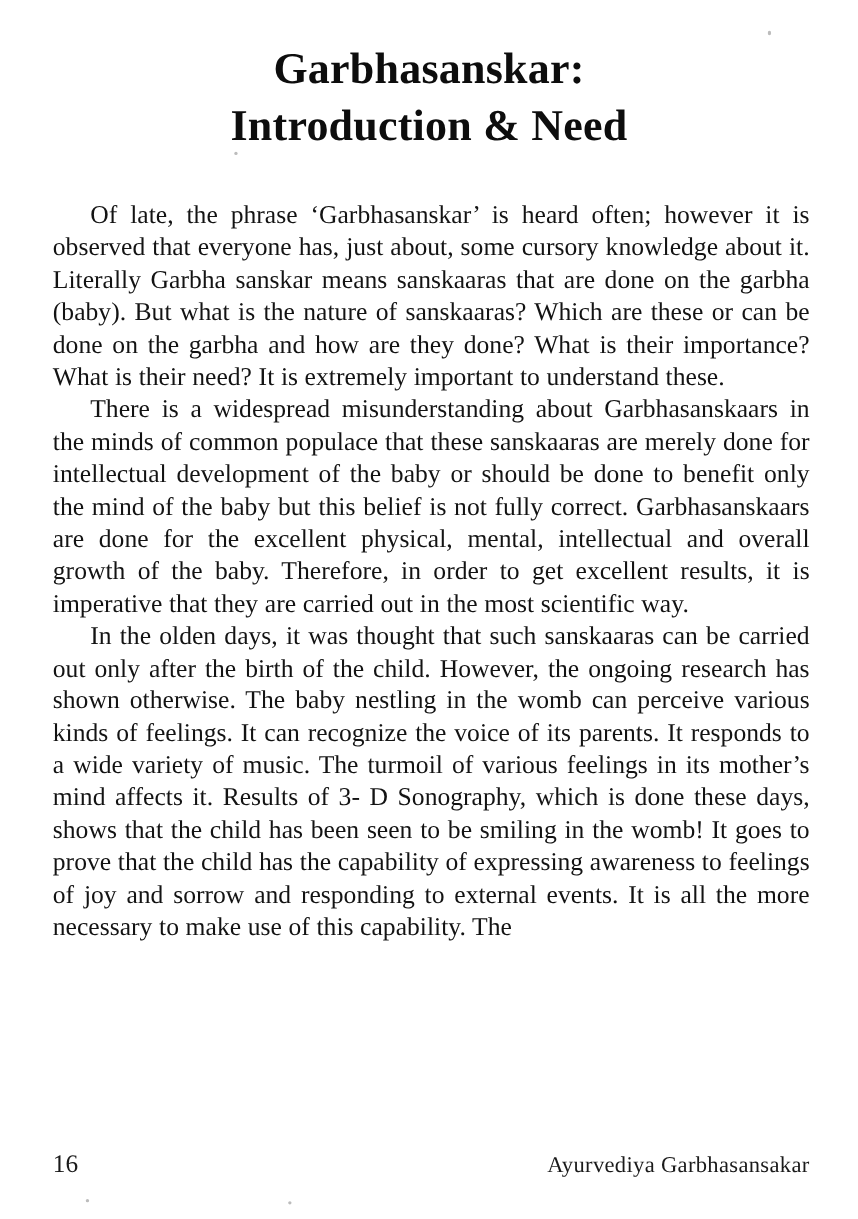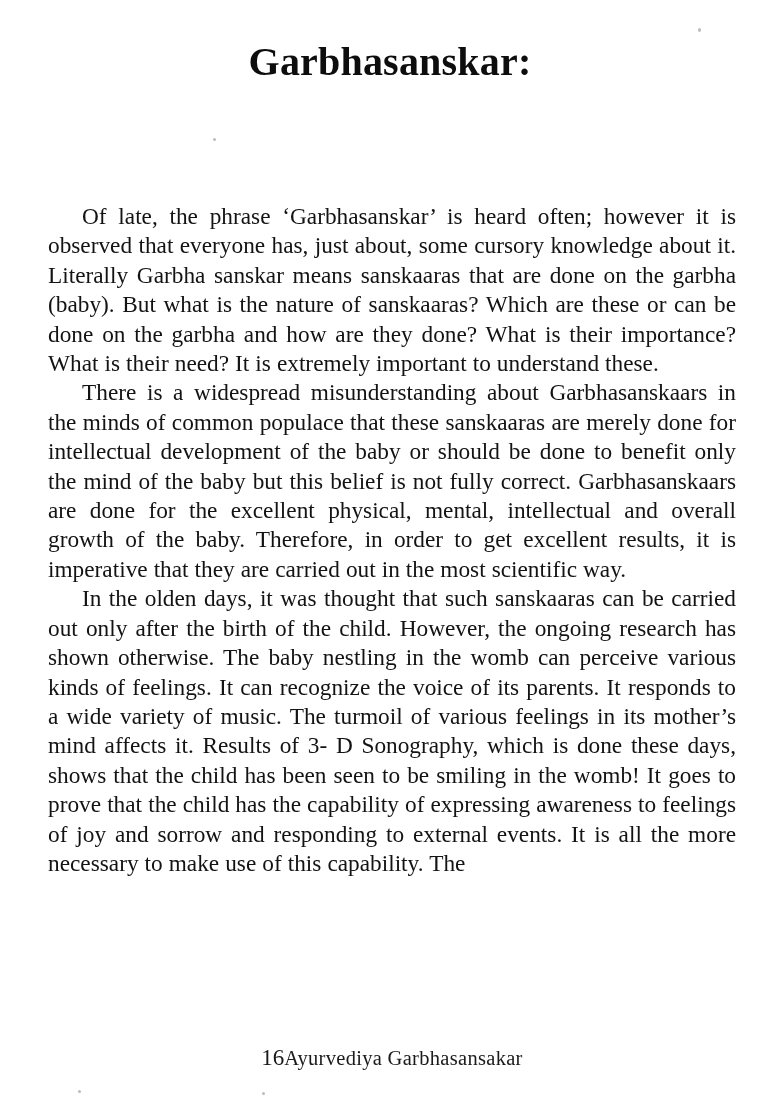--- a/index.html
+++ b/index.html
@@ -37,21 +37,20 @@
     color: #0d0d0d;
     white-space: pre;
   }
 
   
   .body-text {
     position: absolute;
     left: 48px;
     top: 182px;
     width: 688px;
-    margin-top: 20px;
   }
   .para {
     margin: 0;
     font-size: 23.3px;
     line-height: 29.4px;
     text-align: justify;
     text-align-last: left;
     color: #131313;
     -webkit-hyphens: none;
     hyphens: none;
@@ -66,21 +65,21 @@
   }
 
   
   .footer {
     position: absolute;
     left: 48px;
     top: 1044px;
     width: 688px;
     display: flex;
     align-items: baseline;
-    justify-content: center;
+    justify-content: space-between;
   }
   .folio {
     font-family: "Liberation Serif", "DejaVu Serif", serif;
     font-size: 23px;
     line-height: 28px;
     color: #1a1a1a;
   }
   .running-head {
     font-family: "Liberation Serif", "DejaVu Serif", serif;
     font-size: 20.5px;
@@ -97,20 +96,21 @@
     pointer-events: none;
   }
 </style>
 </head>
 <body>
 
 <div class="page">
 
   <div class="title-block">
     <span class="title-line">Garbhasanskar:</span>
+    <span class="title-line">Introduction &amp; Need</span>
   </div>
 
   <div class="body-text">
     <p class="para"><span class="indent"></span><span>Of late, the phrase ‘Garbhasanskar’ is heard often; however it is observed that everyone has, just about, some cursory knowledge about it. Literally Garbha sanskar means sanskaaras that are done on the garbha (baby). But what is the nature of sanskaaras? Which are these or can be done on the garbha and how are they done? What is their importance? What is their need? It is extremely important to understand these.</span></p>
     <p class="para"><span class="indent"></span><span>There is a widespread misunderstanding about Garbhasanskaars in the minds of common populace that these sanskaaras are merely done for intellectual development of the baby or should be done to benefit only the mind of the baby but this belief is not fully correct. Garbhasanskaars are done for the excellent physical, mental, intellectual and overall growth of the baby. Therefore, in order to get excellent results, it is imperative that they are carried out in the most scientific way.</span></p>
     <p class="para"><span class="indent"></span><span>In the olden days, it was thought that such sanskaaras can be carried out only after the birth of the child. However, the ongoing research has shown otherwise. The baby nestling in the womb can perceive various kinds of feelings. It can recognize the voice of its parents. It responds to a wide variety of music. The turmoil of various feelings in its mother’s mind affects it. Results of 3- D Sonography, which is done these days, shows that the child has been seen to be smiling in the womb! It goes to prove that the child has the capability of expressing awareness to feelings of joy and sorrow and responding to external events. It is all the more necessary to make use of this capability. The</span></p>
   </div>
 
   <div class="footer">
     <span class="folio">16</span>

